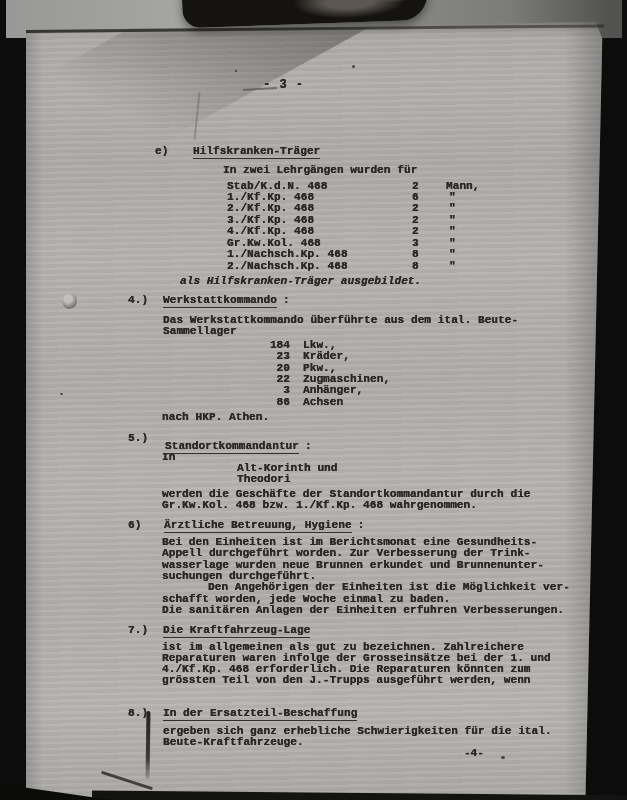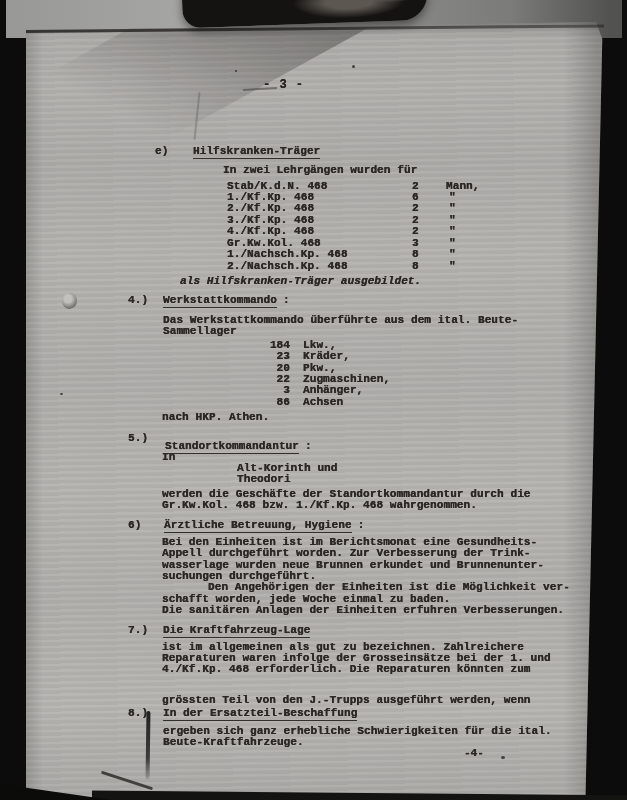--- a/index.html
+++ b/index.html
@@ -151,21 +151,21 @@
     <div class="ln" style="left:162px;top:571px;">suchungen durchgeführt.</div>
     <div class="ln" style="left:168px;top:582px;padding-left:40px;">Den Angehörigen der Einheiten ist die Möglichkeit ver-</div>
     <div class="ln" style="left:162px;top:594px;">schafft worden, jede Woche einmal zu baden.</div>
     <div class="ln" style="left:162px;top:605px;">Die sanitären Anlagen der Einheiten erfuhren Verbesserungen.</div>
 
     <div class="ln" style="left:128px;top:625px;">7.)</div>
     <div class="ln" style="left:163px;top:625px;"><span class="u">Die Kraftfahrzeug-Lage</span></div>
     <div class="ln" style="left:162px;top:642px;">ist im allgemeinen als gut zu bezeichnen. Zahlreichere</div>
     <div class="ln" style="left:162px;top:653px;">Reparaturen waren infolge der Grosseinsätze bei der 1. und</div>
     <div class="ln" style="left:162px;top:664px;">4./Kf.Kp. 468 erforderlich. Die Reparaturen könnten zum</div>
-    <div class="ln" style="left:162px;top:675px;margin-top:20px;">grössten Teil von den J.-Trupps ausgeführt werden, wenn</div>
+    <div class="ln" style="left:162px;top:675px;">grössten Teil von den J.-Trupps ausgeführt werden, wenn</div>
 
     <div class="ln" style="left:128px;top:708px;">8.)</div>
     <div class="ln" style="left:163px;top:708px;"><span class="u">In der Ersatzteil-Beschaffung</span></div>
     <div class="ln" style="left:163px;top:726px;">ergeben sich ganz erhebliche Schwierigkeiten für die ital.</div>
     <div class="ln" style="left:163px;top:737px;">Beute-Kraftfahrzeuge.</div>
 
     <div class="ln pg" style="left:464px;top:748px;font-size:11px;letter-spacing:0;">-4-</div>
   </div>
 </div>
 

